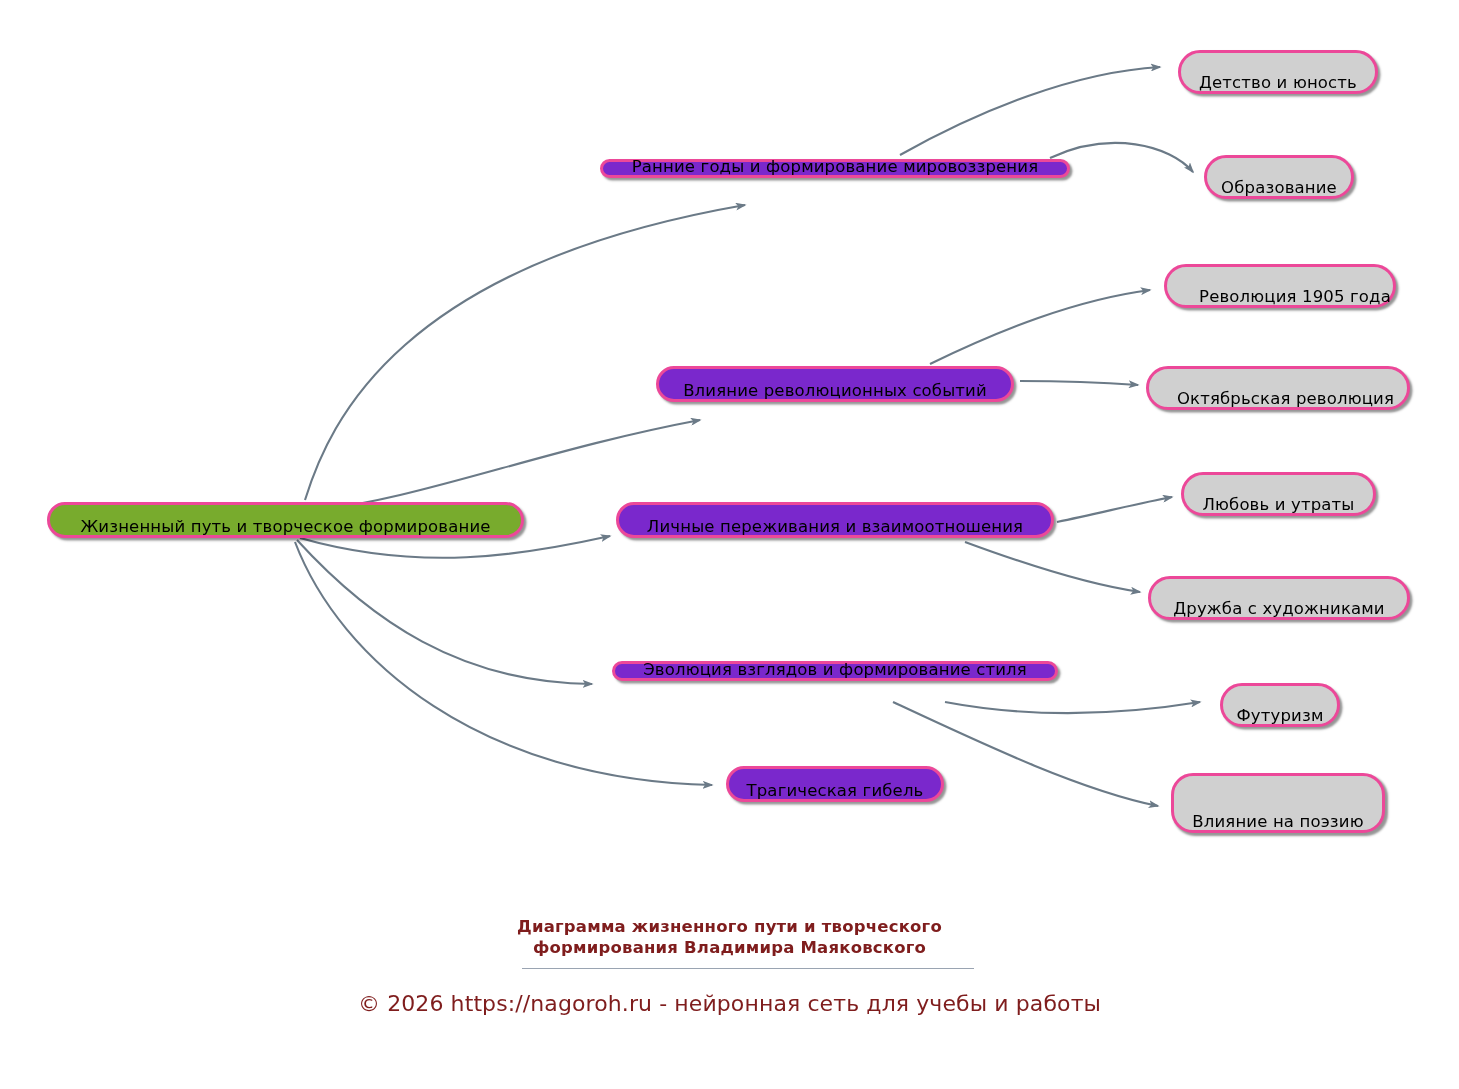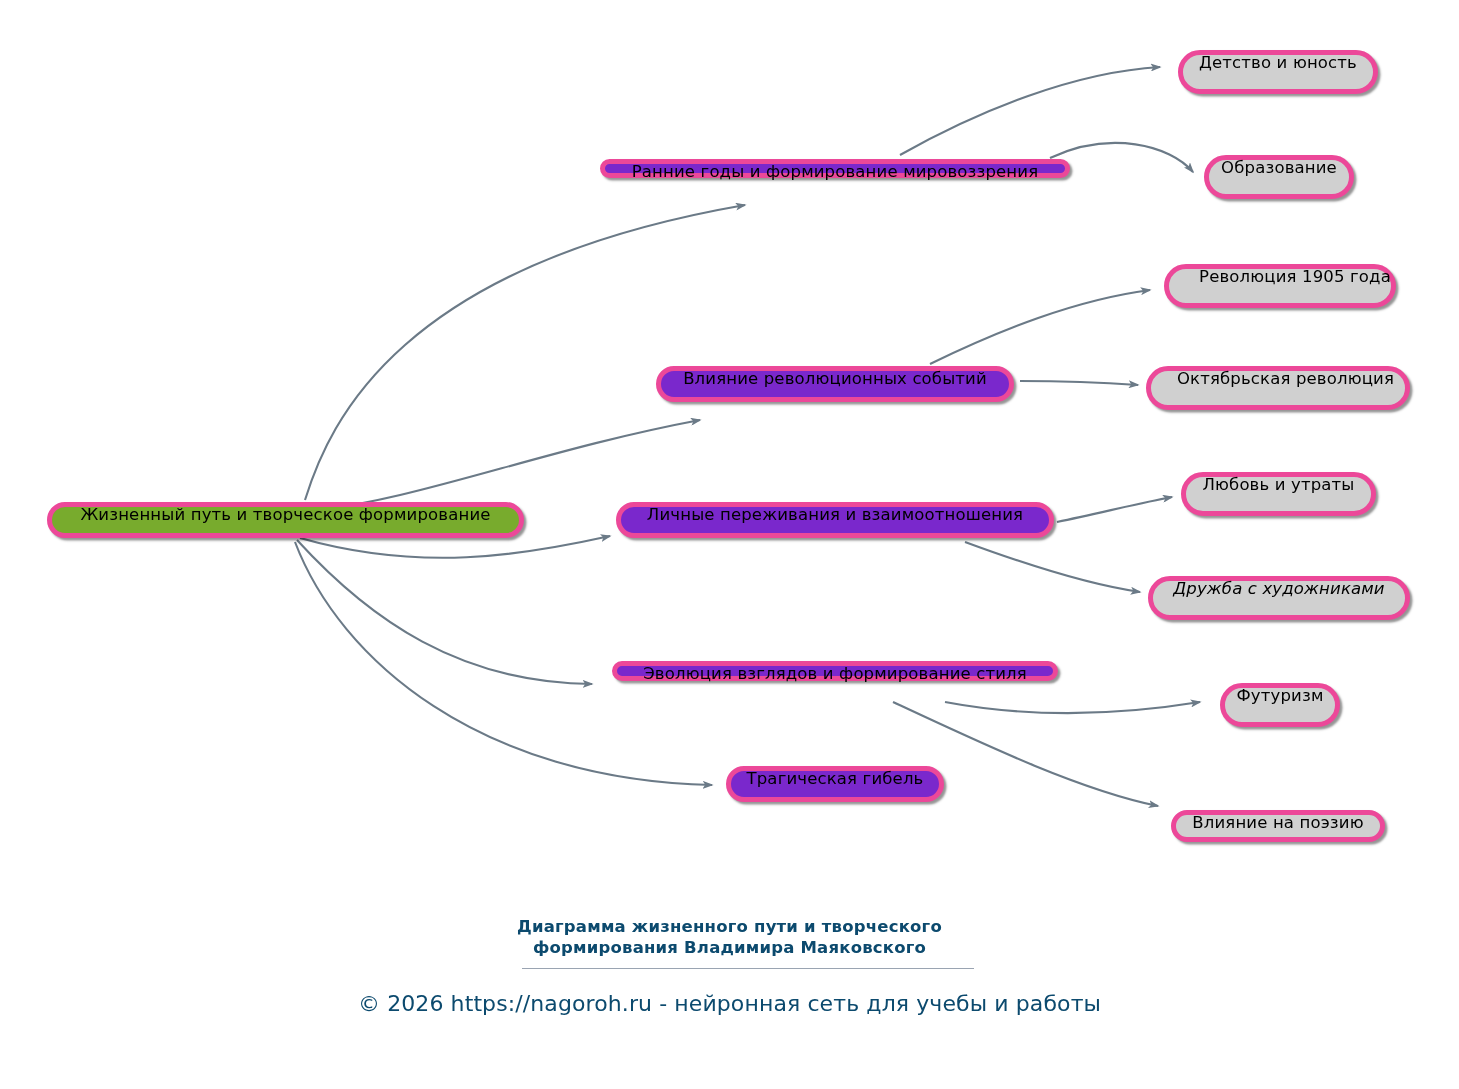--- a/index.html
+++ b/index.html
@@ -23,23 +23,23 @@
     left: 0;
     top: 0;
     width: 1459px;
     height: 1089px;
     pointer-events: none;
   }
   .node {
     position: absolute;
     box-sizing: border-box;
     display: flex;
-    align-items: flex-start;
+    align-items: flex-end;
     justify-content: center;
-    border: 5px solid #ec4899;
+    border: 3px solid #ec4899;
     border-radius: 22px;
     color: #000000;
     font-size: 16.5px;
     font-weight: 400;
     letter-spacing: 0.15px;
     white-space: nowrap;
     line-height: 1;
     box-shadow: 2.5px 2.5px 2.2px rgba(0,0,0,0.42);
     z-index: 5;
   }
@@ -50,21 +50,21 @@
     background: #7a28cc;
   }
   .node-leaf {
     background: #d0d0d0;
   }
   .footer {
     position: absolute;
     left: 0;
     width: 1459px;
     text-align: center;
-    color: #0c4a6e;
+    color: #7f1d1d;
   }
   .footer-title {
     top: 916px;
     font-size: 16.5px;
     font-weight: bold;
     line-height: 1.28;
     letter-spacing: 0.2px;
   }
   .footer-rule {
     position: absolute;
@@ -137,31 +137,31 @@
   <div class="node node-leaf" style="left:1146px; top:366px; width:264px; height:44px;padding-left:15px;">
     <span>Октябрьская революция</span>
   </div>
 
   <div class="node node-branch" style="left:616px; top:502px; width:438px; height:36px;">
     <span>Личные переживания и взаимоотношения</span>
   </div>
   <div class="node node-leaf" style="left:1181px; top:472px; width:195px; height:44px;">
     <span>Любовь и утраты</span>
   </div>
-  <div class="node node-leaf" style="left:1148px; top:576px; width:262px; height:44px;font-style:italic;">
+  <div class="node node-leaf" style="left:1148px; top:576px; width:262px; height:44px;">
     <span>Дружба с художниками</span>
   </div>
 
   <div class="node node-branch" style="left:612px; top:661px; width:446px; height:20px;">
     <span>Эволюция взглядов и формирование стиля</span>
   </div>
   <div class="node node-leaf" style="left:1220px; top:683px; width:120px; height:44px;">
     <span>Футуризм</span>
   </div>
-  <div class="node node-leaf" style="left:1171px; top:810px; width:214px; height:32px;">
+  <div class="node node-leaf" style="left:1171px; top:773px; width:214px; height:60px;">
     <span>Влияние на поэзию</span>
   </div>
 
   <div class="node node-branch" style="left:726px; top:766px; width:218px; height:36px;">
     <span>Трагическая гибель</span>
   </div>
 
   <div class="footer footer-title">
     <div>Диаграмма жизненного пути и творческого</div>
     <div>формирования Владимира Маяковского</div>

